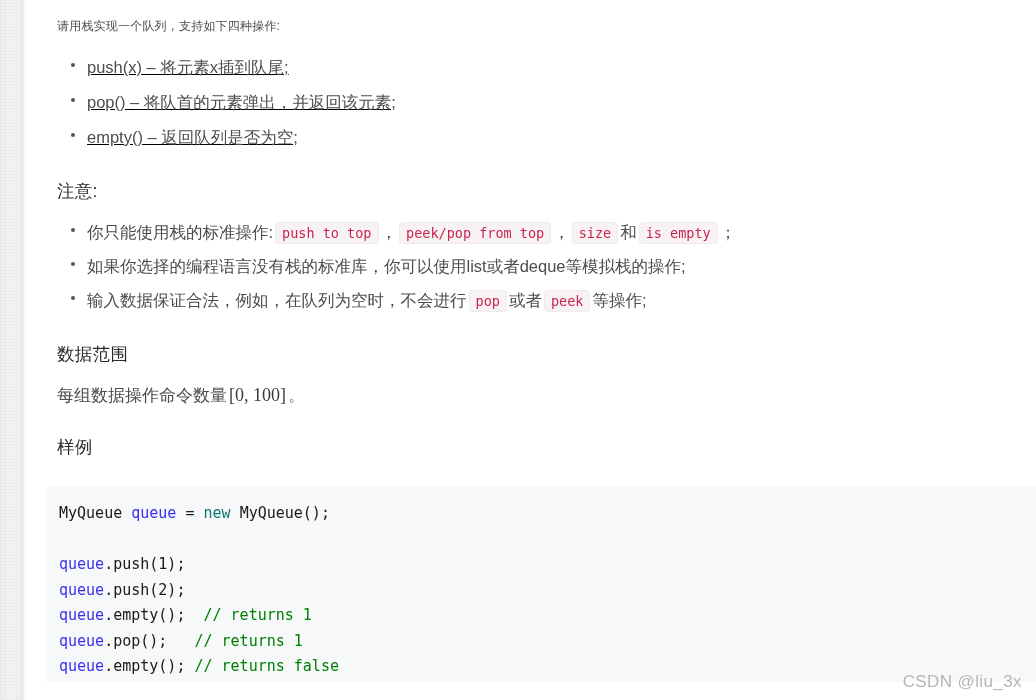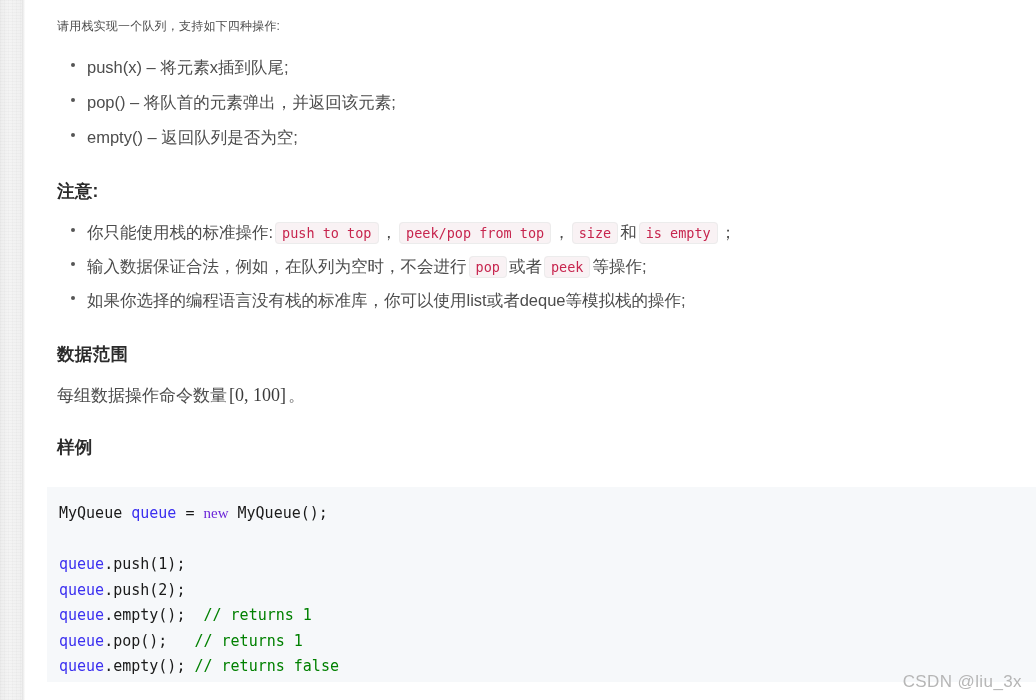--- a/index.html
+++ b/index.html
@@ -51,20 +51,21 @@
     font-size: 12px;
     color: #4d4d4d;
     line-height: 1.7;
     letter-spacing: 0.2px;
   }
 
   ul.oplist {
     margin: 14px 17px 0 0;
     padding-left: 30px;
     list-style: none;
+    text-decoration: underline;
   }
   ul.oplist > li {
     position: relative;
     font-size: 16.5px;
     color: #4d4d4d;
     line-height: 1.62;
     padding: 4px 0;
   }
   ul.oplist > li::before {
     content: "";
@@ -72,21 +73,21 @@
     left: -16px;
     top: 13px;
     width: 4px; height: 4px;
     border-radius: 50%;
     background: #555;
   }
 
   h3.sec {
     margin: 24px 0 0 0;
     font-size: 17.5px;
-    font-weight: bold;
+    font-weight: normal;
     color: #2b2b2b;
     letter-spacing: 0.3px;
   }
 
   ul.notes {
     margin: 12px 0 0 0;
     padding-left: 30px;
     list-style: none;
   }
   ul.notes > li {
@@ -145,21 +146,21 @@
   }
   pre.code {
     margin: 0;
     font-family: "DejaVu Sans Mono", "Liberation Mono", monospace;
     font-size: 15px;
     line-height: 25.5px;
     color: #1a1a1a;
     white-space: pre;
   }
   .tok-var   { color: #3b30f0; }
-  .tok-kw    { color: #6d28d9; font-family: Liberation Serif, serif; }
+  .tok-kw    { color: #0f766e; }
   .tok-cmt   { color: #008000; }
   .tok-plain { color: #1a1a1a; }
 
   #watermark {
     position: absolute;
     right: 14px;
     bottom: 8px;
     font-size: 17px;
     color: #b6b6b6;
     font-family: "Liberation Sans", sans-serif;
@@ -181,23 +182,23 @@
       <li>push(x) – 将元素x插到队尾;</li>
       <li>pop() – 将队首的元素弹出，并返回该元素;</li>
       <li>empty() – 返回队列是否为空;</li>
     </ul>
 
     <h3 class="sec">注意:</h3>
 
     <ul class="notes">
       <li><span>你只能使用栈的标准操作:</span><code class="chip">push to top</code><span>，</span><code class="chip">peek/pop from top</code><span>，</span><code class="chip">size</code><span>和</span><code class="chip">is empty</code><span>；</span></li>
 
+      <li>如果你选择的编程语言没有栈的标准库，你可以使用list或者deque等模拟栈的操作;</li>
+
       <li><span>输入数据保证合法，例如，在队列为空时，不会进行</span><code class="chip">pop</code><span>或者</span><code class="chip">peek</code><span>等操作;</span></li>
-
-      <li>如果你选择的编程语言没有栈的标准库，你可以使用list或者deque等模拟栈的操作;</li>
     </ul>
 
     <h3 class="sec">数据范围</h3>
 
     <p class="range"><span>每组数据操作命令数量</span><span class="mathspan">[0, 100]</span><span>。</span></p>
 
     <h3 class="sec">样例</h3>
 
   </div>
 </div>

